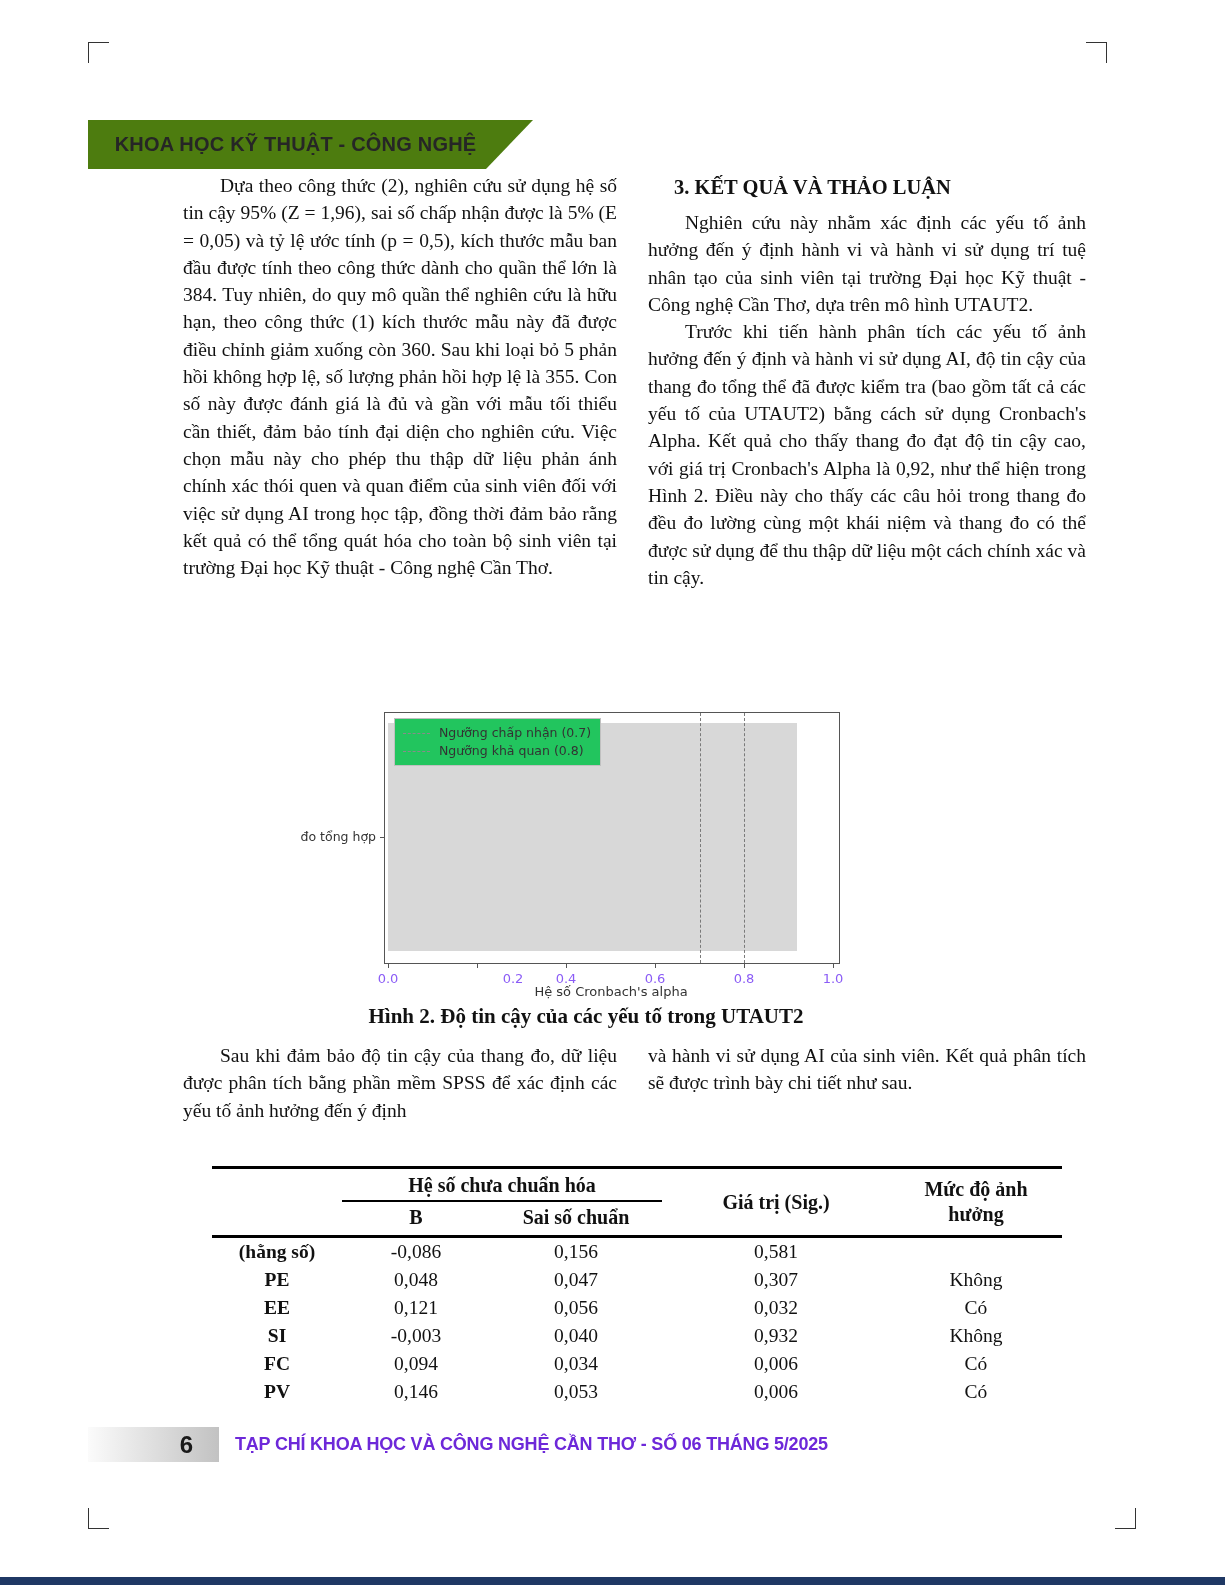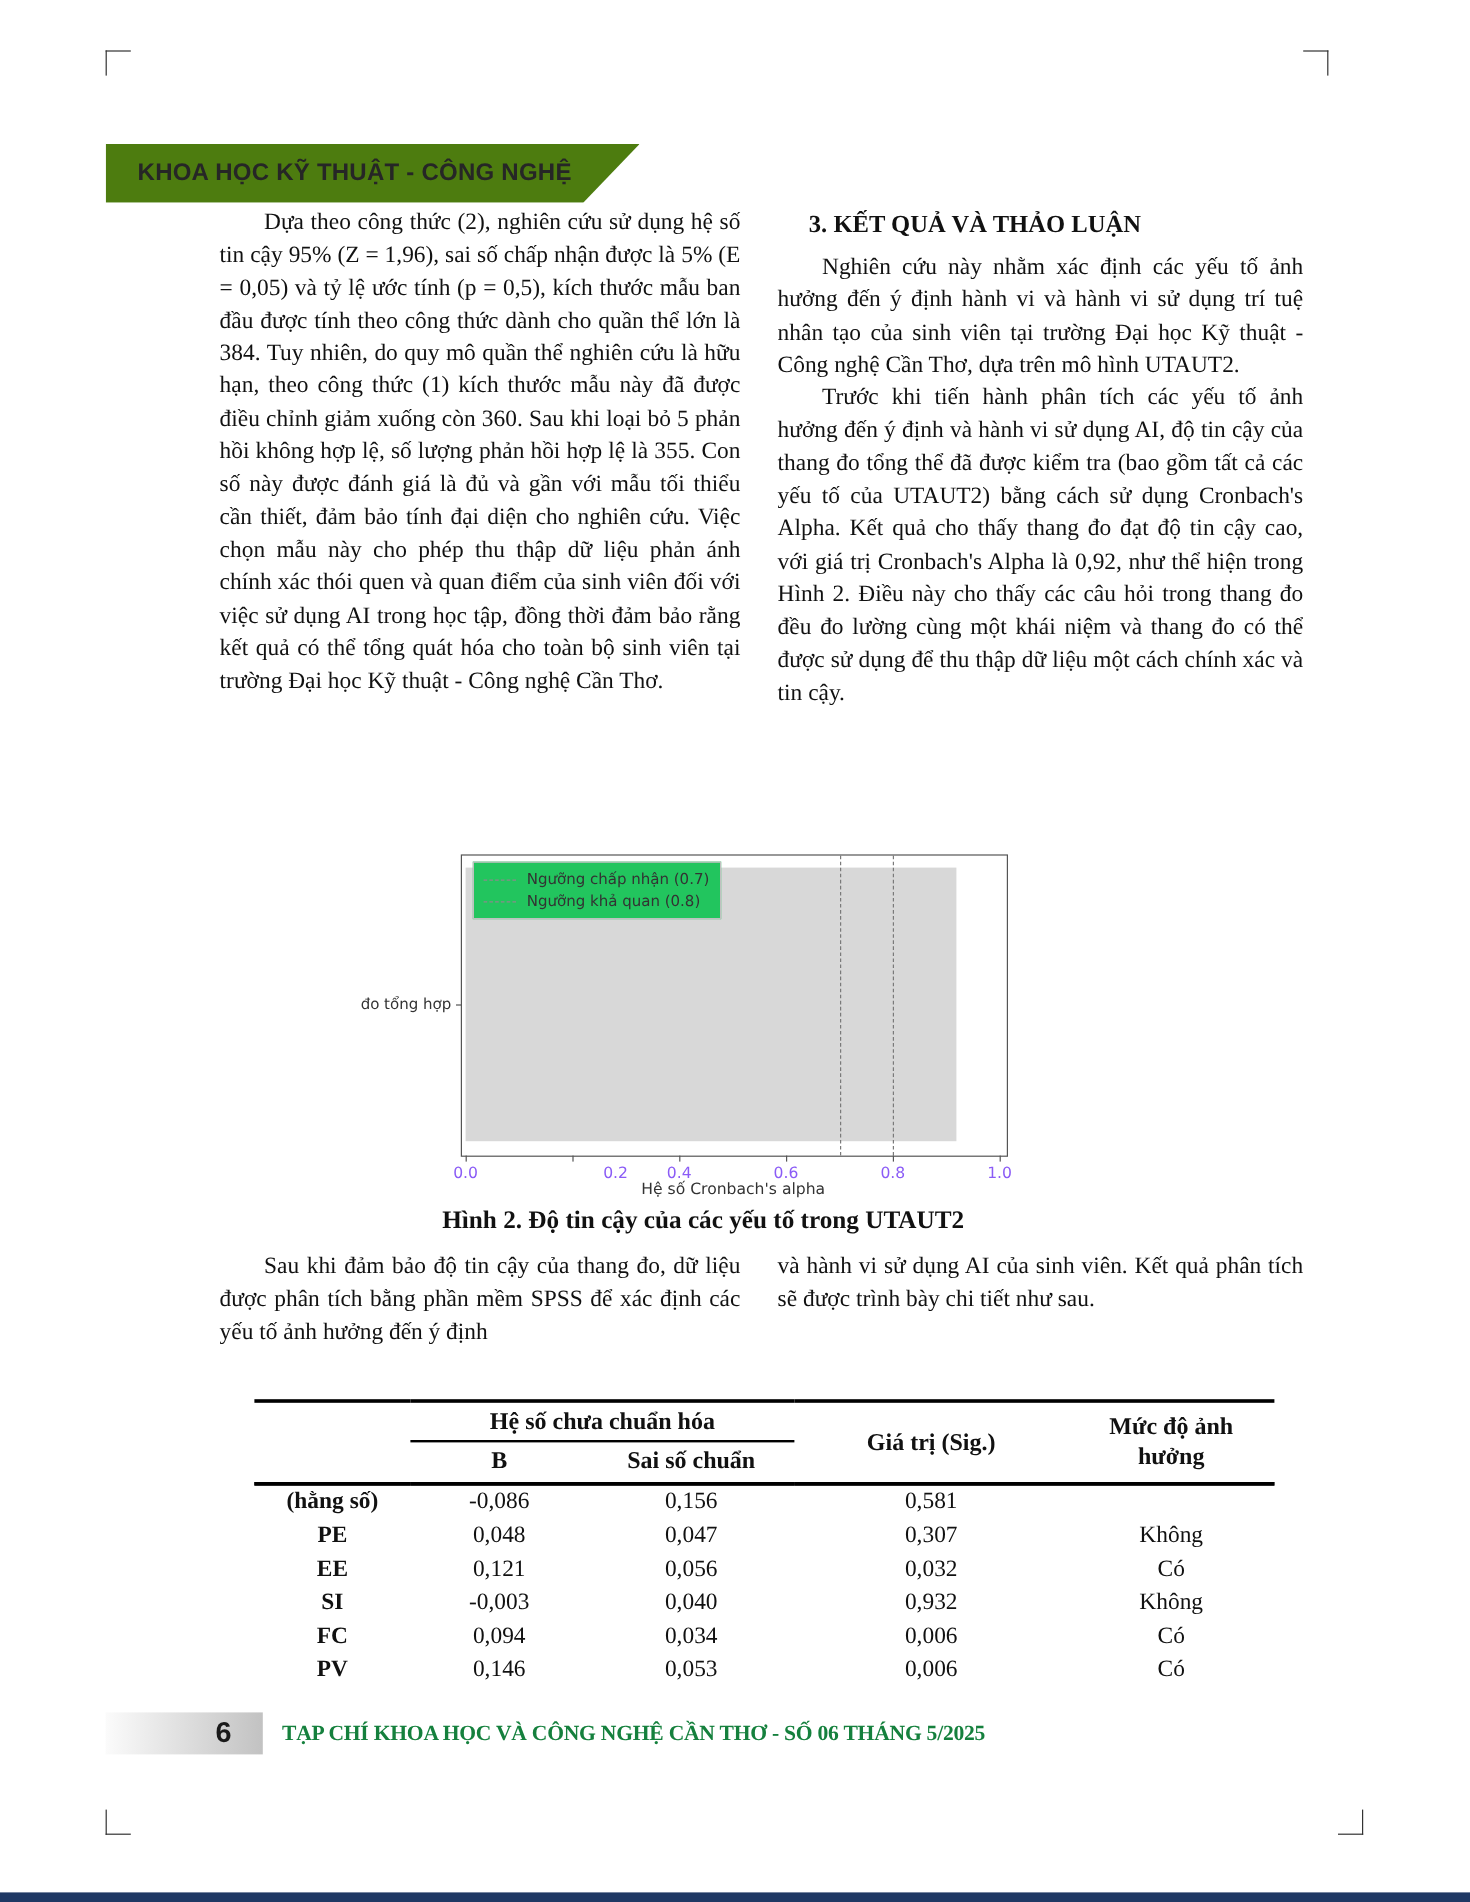--- a/index.html
+++ b/index.html
@@ -56,21 +56,21 @@
   table.coef th.wrap{width:172px;padding:0 24px;box-sizing:border-box;}
   table.coef td{text-align:center;height:28px;padding:0;vertical-align:middle;}
   table.coef td.lbl{font-weight:bold;margin-top:42px;}
   .c1{width:130px;} .c2{width:148px;} .c3{width:172px;} .c4{width:228px;} .c5{width:172px;}
   
   .pgbar{position:absolute;left:88px;top:1427px;width:131px;height:35px;
          background:linear-gradient(to right,#fbfbfb,#c2c2c2);
          font-family:"Liberation Sans",sans-serif;font-weight:bold;font-size:24px;color:#1a1a1a;
          display:flex;align-items:center;justify-content:flex-end;padding-right:26px;box-sizing:border-box;}
   .journal{position:absolute;left:235px;top:1427px;height:35px;display:flex;align-items:center;
-           font-family:Liberation Serif, serif;font-weight:bold;font-size:18px;color:#15803d;
+           font-family:Liberation Sans, sans-serif;font-weight:bold;font-size:18px;color:#6d28d9;
            letter-spacing:-0.2px;}
   .bottom-strip{position:absolute;left:0;top:1577px;width:1225px;height:8px;background:#1f3864;}
 </style>
 </head>
 <body>
 
 <div class="page">
 
   <div class="crop tl"></div>
   <div class="crop tr"></div>

